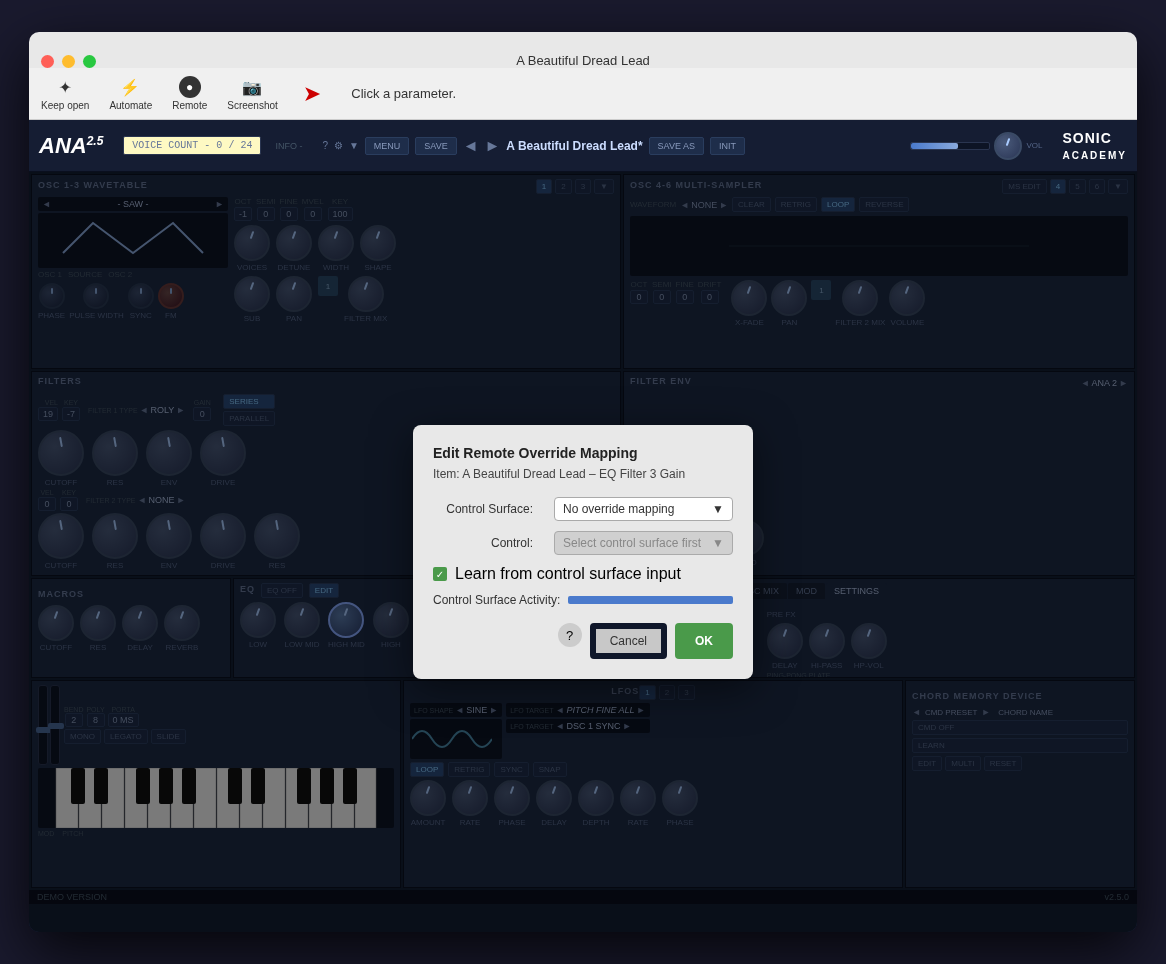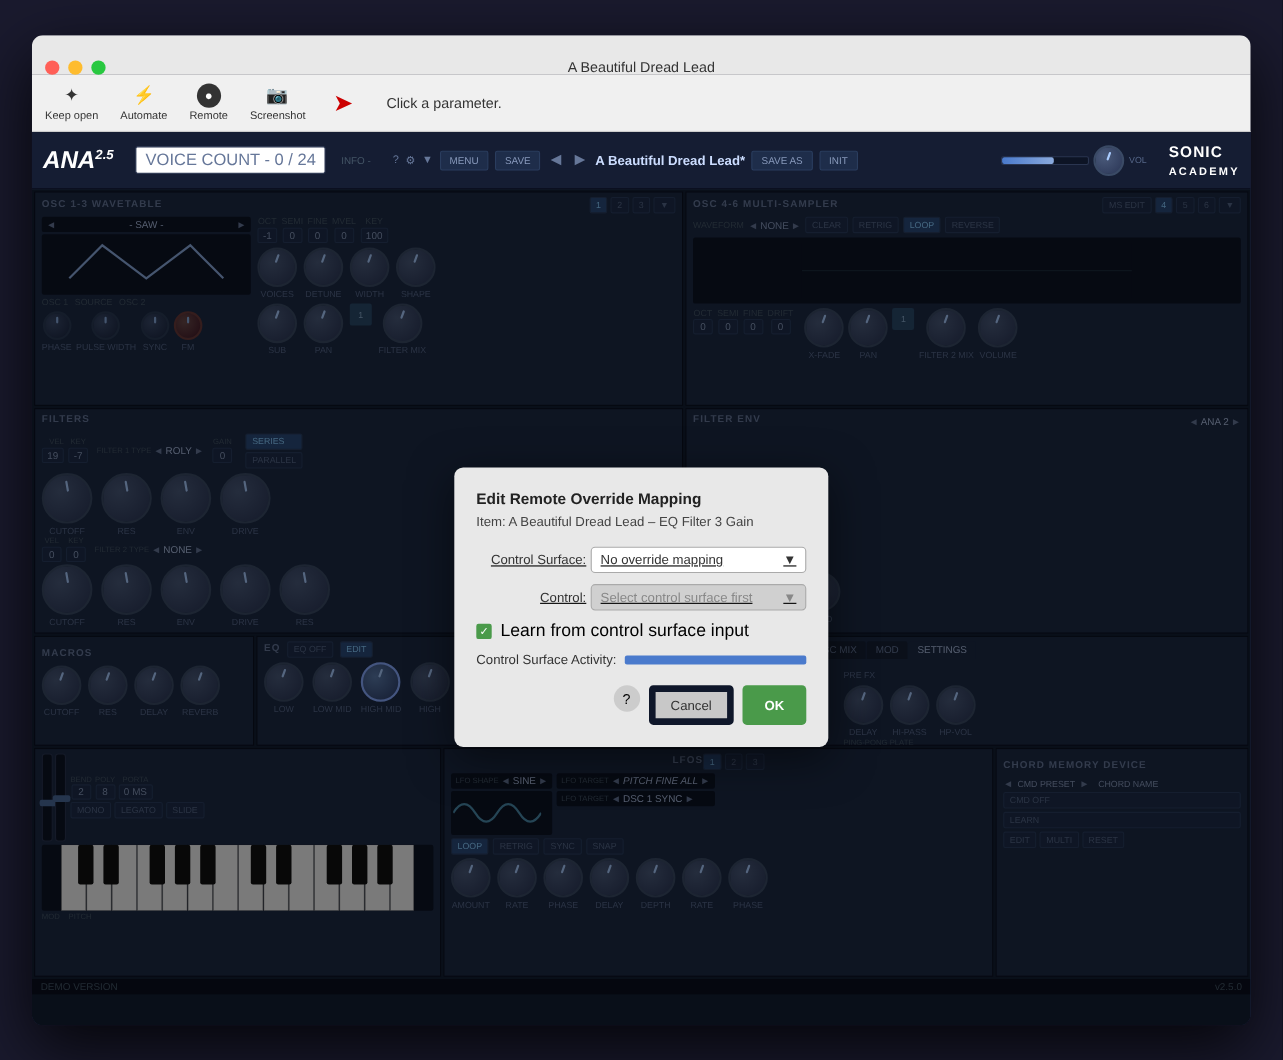--- a/index.html
+++ b/index.html
@@ -124,26 +124,27 @@
       font-style: italic;
       margin-right: 10px;
     }
 
     .ana-logo span {
       font-size: 12px;
       vertical-align: super;
     }
 
     .voice-count {
-      background: #ffffff;
+      background: #fef9c3;
       border: 1px solid #2a3550;
       color: #667799;
-      font-size: 15px;
+      font-size: 10px;
       padding: 3px 8px;
       border-radius: 2px;
+      font-family: Liberation Mono, monospace;
     }
 
     .synth-btn {
       background: #1e2d4a;
       border: 1px solid #2a3d5e;
       color: #8899bb;
       font-size: 9px;
       padding: 3px 8px;
       border-radius: 2px;
       cursor: pointer;
@@ -219,22 +220,21 @@
     .modal-subtitle {
       font-size: 12px;
       color: #444;
       margin-bottom: 16px;
     }
 
     .modal-row {
       display: flex;
       align-items: center;
       margin-bottom: 10px;
-      gap: 4px;
-      text-decoration: underline;
+      gap: 21px;
     }
 
     .modal-label {
       font-size: 12px;
       color: #333;
       width: 100px;
       text-align: right;
     }
 
     .modal-select {

